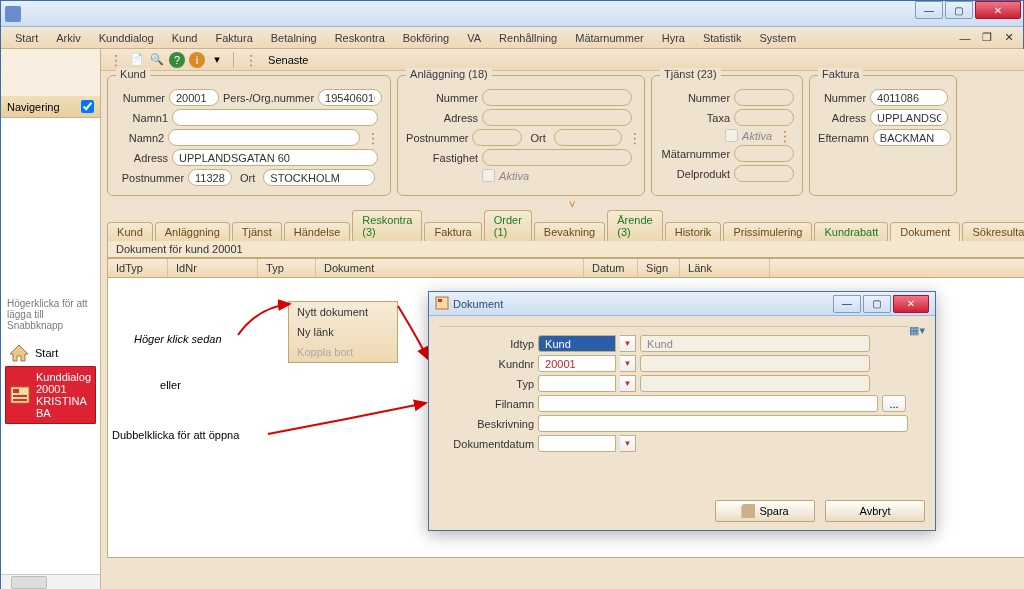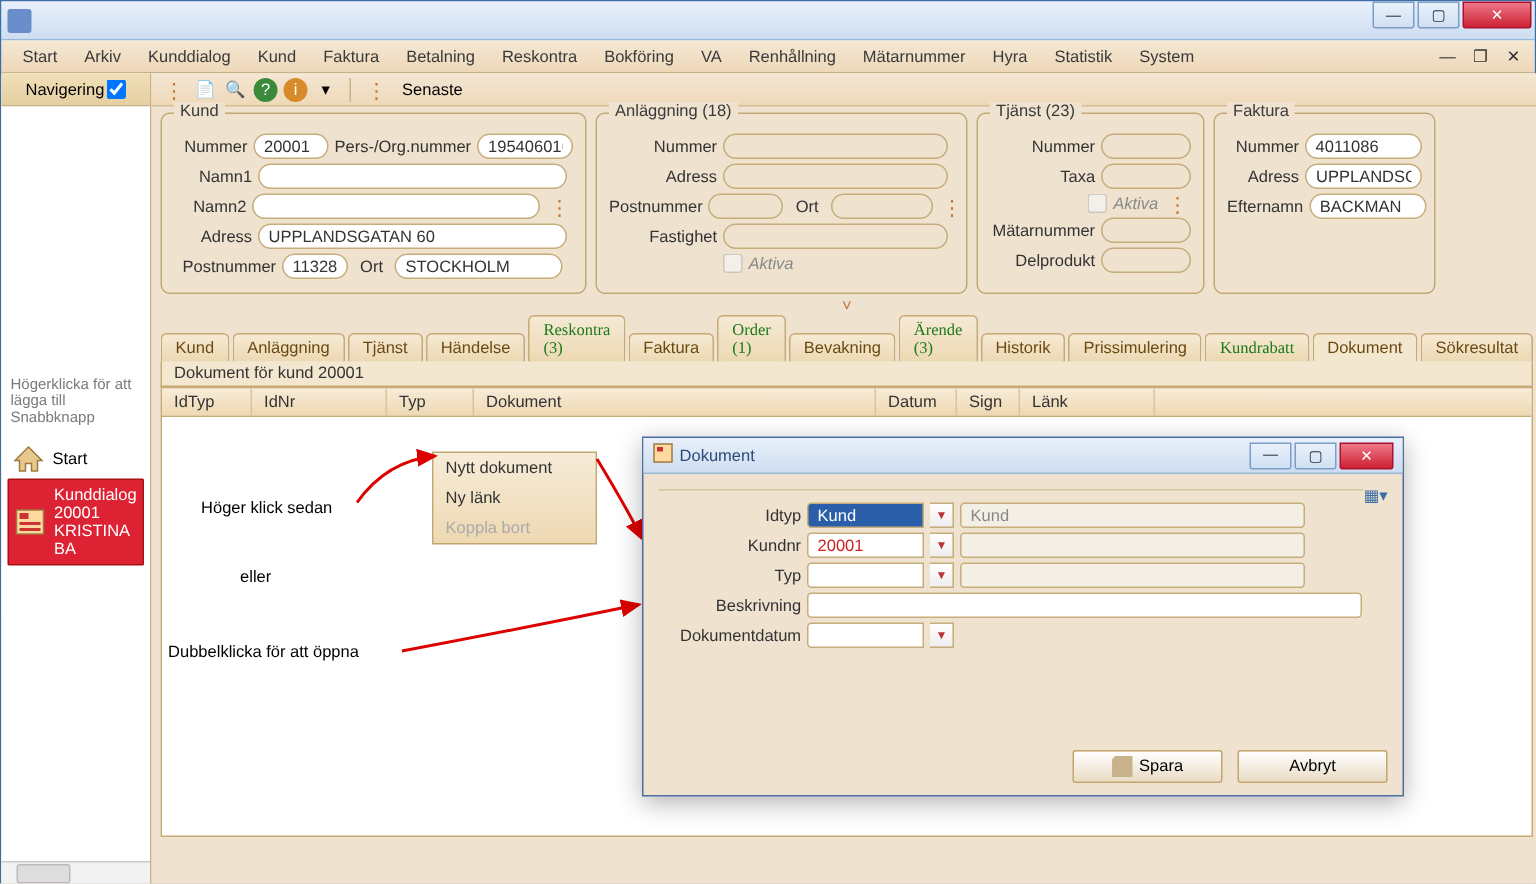--- a/index.html
+++ b/index.html
@@ -16,21 +16,21 @@
 
 
 .menubar { height: 22px; background: linear-gradient(#f4e7d4,#eed8b8); display:flex; align-items:center; padding: 0 6px; gap: 2px; border-bottom:1px solid #c9b18a; }
 .menu-item { padding: 2px 8px; color:#3a3a3a; cursor:default; }
 .menu-spacer { flex:1; }
 .menu-sysbtn { width:16px; height:16px; display:flex; align-items:center; justify-content:center; color:#333; margin-left:4px;}
 
 
 .main { display:flex; height: calc(589px - 26px - 22px); background:#efe2cf;}
 .nav-panel { width:163px; background: linear-gradient(#f8efe1,#f1e3cc); border-right:1px solid #c9b18a; display:flex; flex-direction:column; }
-.nav-head { height:22px; display:flex; align-items:center; justify-content:space-between; padding:0 16px; background:linear-gradient(#f0dfb8,#e5cfa2); border-bottom:1px solid #c9b18a; }
+.nav-head { height:22px; display:flex; align-items:center; justify-content:space-between; padding:0 6px; background:linear-gradient(#f0dfb8,#e5cfa2); border-bottom:1px solid #c9b18a;margin-top:47px; }
 .nav-head input[type=checkbox]{ }
 .nav-body { flex:1; background:#fff; padding:6px 4px; position:relative; }
 .nav-instr { color:#7a7a7a; font-size:10px; position:absolute; top:180px; left:6px; right:6px; }
 .nav-item { display:flex; align-items:center; gap:6px; padding:2px 4px; margin-top:2px; }
 .nav-item.start { margin-top:218px; }
 .nav-item.sel { background:#d23; color:#fff; border:1px solid #a11; padding:4px; border-radius:1px; }
 .nav-item .ic { width:20px; height:18px; }
 .nav-scroll { height:16px; background:#f2f2f2; border-top:1px solid #ccc; position:relative; }
 .nav-scroll .thumb { position:absolute; left:10px; width:36px; top:1px; bottom:1px; background:#ddd; border:1px solid #bbb; border-radius:2px; }
 
@@ -52,36 +52,36 @@
 .field-row .lbl-s { width:52px; }
 .inp { border:1px solid #c6ad7c; border-radius:9px; height:17px; padding:0 6px; background:#fff; color:#333; }
 .inp.ro { background:#efe2cf; }
 .chk-lbl { color:#888;font-style:italic; }
 .vdots { color:#c0793d; font-size:14px; line-height:10px; padding:0 2px; }
 .chev { color:#c0793d; text-align:center; }
 
 
 .tabs-row { display:flex; align-items:flex-end; padding:0 6px; gap:2px; }
 .tab { background:linear-gradient(#f6ead5,#ecd8b2); border:1px solid #c7ab76; border-bottom:none; border-radius:4px 4px 0 0; padding:3px 9px; color:#6b4a12; }
-.tab.green-t { color:#1c7a1c;font-family:Liberation Serif, serif; }
+.tab.green-t { color:#1c7a1c; }
 .tab.active { background:#f4e7cf; }
 .subtitle { padding:2px 8px; border:1px solid #c7ab76; border-top:none; background:#f4e7cf; color:#333; }
 
 
 .table-wrap { margin:0 6px 6px 6px; border:1px solid #c7ab76; background:#fff; height:300px; position:relative; overflow:hidden; }
 .thead { display:flex; background:linear-gradient(#f7ecd8,#eed8b2); border-bottom:1px solid #c7ab76; }
 .th { padding:3px 8px; border-right:1px solid #d8c49c; color:#333; }
 
 
 .ctx { position:absolute; left:180px; top:42px; width:110px; background:linear-gradient(#f7ecd8,#eed8b2); border:1px solid #c3a56e; }
 .ctx-item { padding:4px 8px; color:#333; }
 .ctx-item.dis { color:#aaa; }
 
 
-.anno1 { position:absolute; left:26px; top:74px; color:#000; }
+.anno1 { position:absolute; left:26px; top:74px; color:#000;font-style:italic; }
 .anno2 { position:absolute; left:52px; top:120px; color:#000; }
 .anno3 { position:absolute; left:4px; top:170px; color:#000; }
 
 
 .arrow { position:absolute; pointer-events:none; }
 
 
 .dlg { position:absolute; left:320px; top:32px; width:508px; height:240px; background:#efe2cf; border:1px solid #4b6ea5; box-shadow:0 4px 16px rgba(0,0,0,.3); }
 .dlg-title { height:24px; background:linear-gradient(#e8f0fa,#cdddf0); display:flex; align-items:center; padding:0 6px; border-bottom:1px solid #94b9dc; }
 .dlg-title .dtitle { color:#2b4b78; flex:1; margin-left:4px; }
@@ -368,20 +368,25 @@
                 <div class="dd-btn">▼</div>
               <input class="inp" style="width: 230px; background: rgb(244, 239, 228);" readonly="">
             </div>
             <div class="field-row">
               <label>Typ</label>
               <input class="inp" style="width: 78px; border-radius: 3px 0px 0px 3px;">
                 <div class="dd-btn">▼</div>
               <input class="inp" style="width: 230px; background: rgb(244, 239, 228);" readonly="">
             </div>
             <div class="field-row">
+              <label>Filnamn</label>
+              <input class="inp" style="width: 340px;">
+              <div class="more-btn">...</div>
+            </div>
+            <div class="field-row">
               <label>Beskrivning</label>
               <input class="inp" style="width: 370px;">
             </div>
             <div class="field-row">
               <label>Dokumentdatum</label>
               <input class="inp" style="width: 78px; border-radius: 3px 0px 0px 3px;">
                 <div class="dd-btn">▼</div>
             </div>
           </div>
           <div class="dlg-foot">

